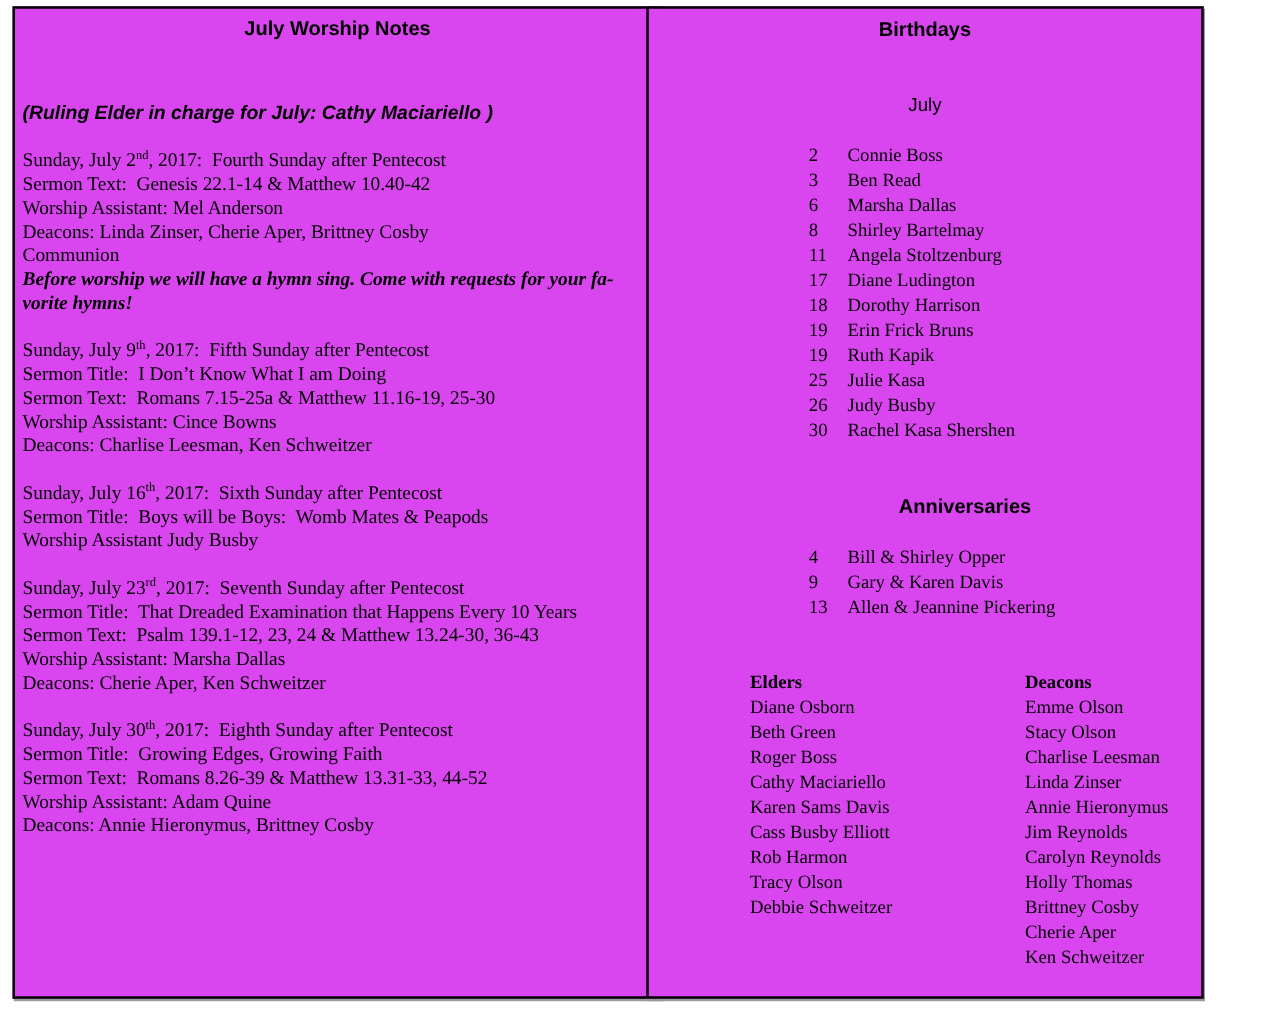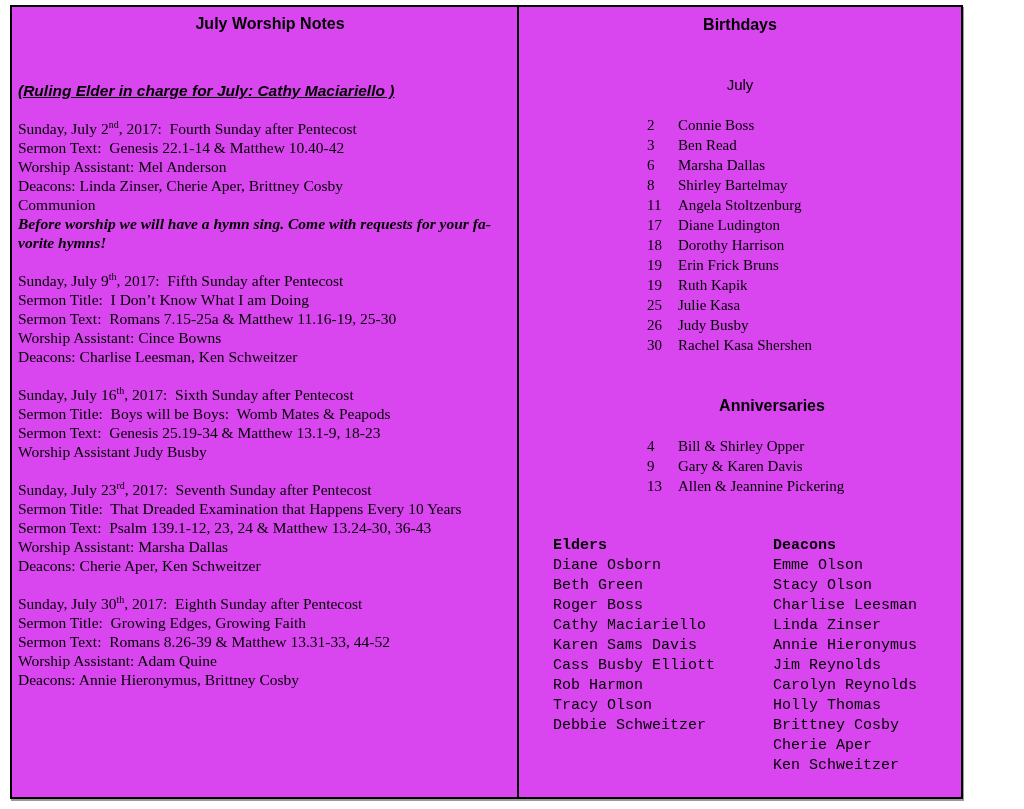--- a/index.html
+++ b/index.html
@@ -26,21 +26,20 @@
     font-family: "Liberation Sans", sans-serif;
     font-weight: bold; font-size: 16px; line-height: 20px;
     text-align: center;
   }
   .ruling-note {
     margin-top: 47px;
     font-family: "Liberation Sans", sans-serif;
     font-weight: bold; font-style: italic;
     font-size: 15.5px; line-height: 19px;
     white-space: pre-wrap;
-    text-decoration: underline;
   }
   .entry { margin-top: 19px; }
   .line {
     font-size: 15.5px; line-height: 19px;
     white-space: pre-wrap;
   }
   .note-line { font-weight: bold; font-style: italic; }
   .sup { font-size: 10px; vertical-align: super; line-height: 0; }
 
   
@@ -59,22 +58,22 @@
   .day-list {
     margin-top: 20px; padding-left: 128px;
     font-family: Liberation Serif, serif;
     font-size: 15px; line-height: 20px;
   }
   .day-row { white-space: pre-wrap; }
   .day-num { display: inline-block; width: 31px; }
   .rp-title.anniv { margin-top: 41px; position: relative; left: 32px; }
   .officer-cols {
     display: flex; margin-top: 40px;
-    font-family: Liberation Mono, monospace;
-    font-size: 15px; line-height: 20px;
+    font-family: Liberation Serif, serif;
+    font-size: 15px; line-height: 20px; margin-left: 47px;
   }
   .col-elders { margin-left: 34px; width: 220px; }
   .col-head { font-weight: bold; }
   .officer-name { white-space: pre-wrap; }
 </style>
 </head>
 <body>
 
 <div class="panel panel-left">
   <div class="lp-title">July Worship Notes</div>
@@ -94,21 +93,20 @@
     <div class="line"><span>Sunday, July 9</span><span class="sup">th</span><span>, 2017:  Fifth Sunday after Pentecost</span></div>
     <div class="line">Sermon Title:  I Don’t Know What I am Doing</div>
     <div class="line">Sermon Text:  Romans 7.15-25a &amp; Matthew 11.16-19, 25-30</div>
     <div class="line">Worship Assistant: Cince Bowns</div>
     <div class="line">Deacons: Charlise Leesman, Ken Schweitzer</div>
   </div>
 
   <div class="entry">
     <div class="line"><span>Sunday, July 16</span><span class="sup">th</span><span>, 2017:  Sixth Sunday after Pentecost</span></div>
     <div class="line">Sermon Title:  Boys will be Boys:  Womb Mates &amp; Peapods</div>
-    <div class="line">Sermon Text:  Genesis 25.19-34 &amp; Matthew 13.1-9, 18-23</div>
     <div class="line">Worship Assistant Judy Busby</div>
   </div>
 
   <div class="entry">
     <div class="line"><span>Sunday, July 23</span><span class="sup">rd</span><span>, 2017:  Seventh Sunday after Pentecost</span></div>
     <div class="line">Sermon Title:  That Dreaded Examination that Happens Every 10 Years</div>
     <div class="line">Sermon Text:  Psalm 139.1-12, 23, 24 &amp; Matthew 13.24-30, 36-43</div>
     <div class="line">Worship Assistant: Marsha Dallas</div>
     <div class="line">Deacons: Cherie Aper, Ken Schweitzer</div>
   </div>

